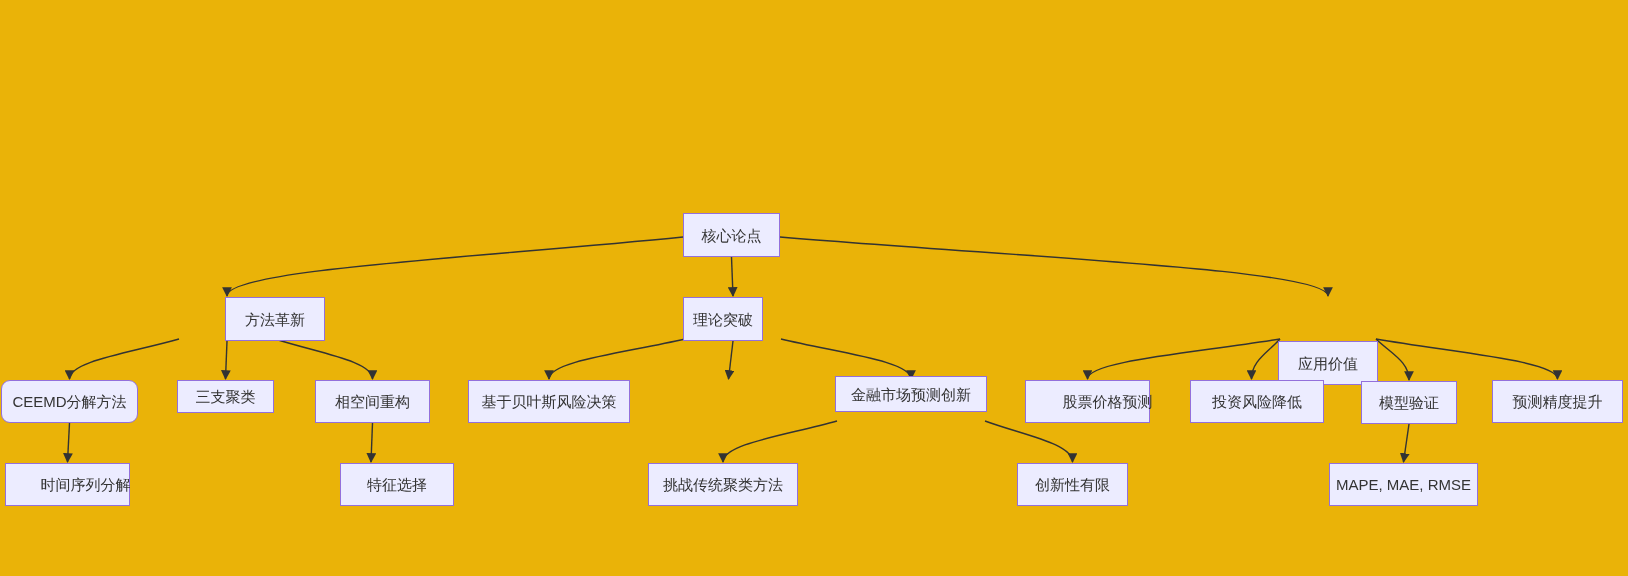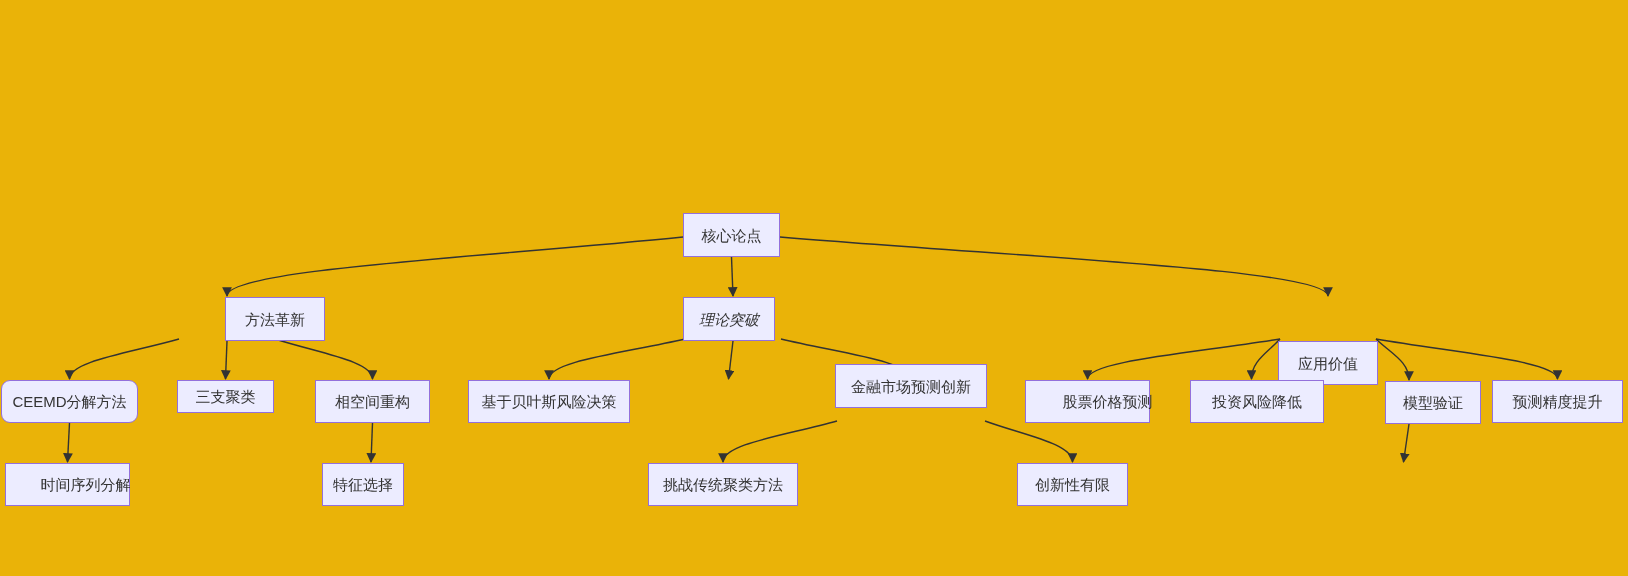--- a/index.html
+++ b/index.html
@@ -70,28 +70,29 @@
         <path class="edge" d="M1280,339 C1193.375,353 1087.5,361 1087.5,379" marker-end="url(#arrowhead)"></path>
         <path class="edge" d="M1280,339 C1267.175,353 1251.5,361 1251.5,379" marker-end="url(#arrowhead)"></path>
         <path class="edge" d="M1376,339 C1390.85,353.35 1409,361.55 1409,380" marker-end="url(#arrowhead)"></path>
         <path class="edge" d="M1376,339 C1457.675,353 1557.5,361 1557.5,379" marker-end="url(#arrowhead)"></path>
         <path class="edge" d="M1409,424 L1403.5,462" marker-end="url(#arrowhead)"></path>
       </g>
   </svg>
 
 <div class="node" style="left: 683px; top: 213px; width: 97px; height: 44px;">核心论点</div>
     <div class="node" style="left: 177px; top: 297px; width: 100px; height: 44px; margin-left: 48px;">方法革新</div>
-    <div class="node" style="left: 683px; top: 297px; width: 92px; height: 44px; font-style: italic;">理论突破</div>
+    <div class="node" style="left: 683px; top: 297px; width: 80px; height: 44px;">理论突破</div>
     <div class="node" style="left: 1278px; top: 297px; width: 100px; height: 44px; margin-top: 44px;">应用价值</div>
     <div class="node" style="left: 1px; top: 380px; width: 137px; height: 43px; border-radius: 9px;">CEEMD分解方法</div>
     <div class="node" style="left: 177px; top: 380px; width: 97px; height: 33px;">三支聚类</div>
     <div class="node" style="left: 315px; top: 380px; width: 115px; height: 43px; text-align: right;">相空间重构</div>
     <div class="node" style="left: 468px; top: 380px; width: 162px; height: 43px;">基于贝叶斯风险决策</div>
-    <div class="node" style="left: 835px; top: 364px; width: 152px; height: 44px;">金融市场预测创新</div>
+    <div class="node" style="left: 835px; top: 376px; width: 152px; height: 36px;">金融市场预测创新</div>
     <div class="node" style="left: 1025px; top: 380px; width: 125px; height: 43px; padding-left: 40px;">股票价格预测</div>
     <div class="node" style="left: 1190px; top: 380px; width: 134px; height: 43px;">投资风险降低</div>
-    <div class="node" style="left: 1361px; top: 381px; width: 96px; height: 43px; margin-left: 24px;">模型验证</div>
+    <div class="node" style="left: 1361px; top: 381px; width: 96px; height: 43px;">模型验证</div>
     <div class="node" style="left: 1492px; top: 380px; width: 131px; height: 43px; text-align: center;">预测精度提升</div>
     <div class="node" style="left: 5px; top: 463px; width: 125px; height: 43px; padding-left: 36px;">时间序列分解</div>
-    <div class="node" style="left: 322px; top: 463px; width: 82px; height: 43px;">特征选择</div>
+    <div class="node" style="left: 340px; top: 463px; width: 114px; height: 43px;">特征选择</div>
     <div class="node" style="left: 648px; top: 463px; width: 150px; height: 43px;">挑战传统聚类方法</div>
     <div class="node" style="left: 1017px; top: 463px; width: 111px; height: 43px;">创新性有限</div>
+    <div class="node" style="left: 1329px; top: 463px; width: 149px; height: 43px;">MAPE, MAE, RMSE</div>
   </div>
 
 </body></html>

